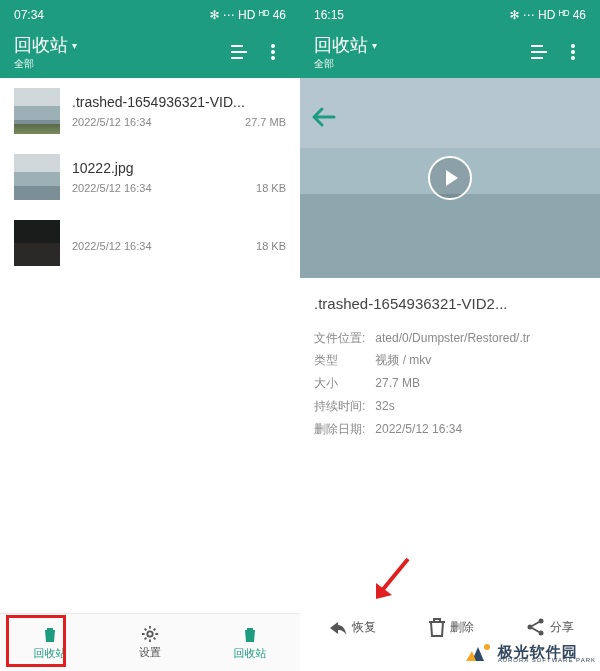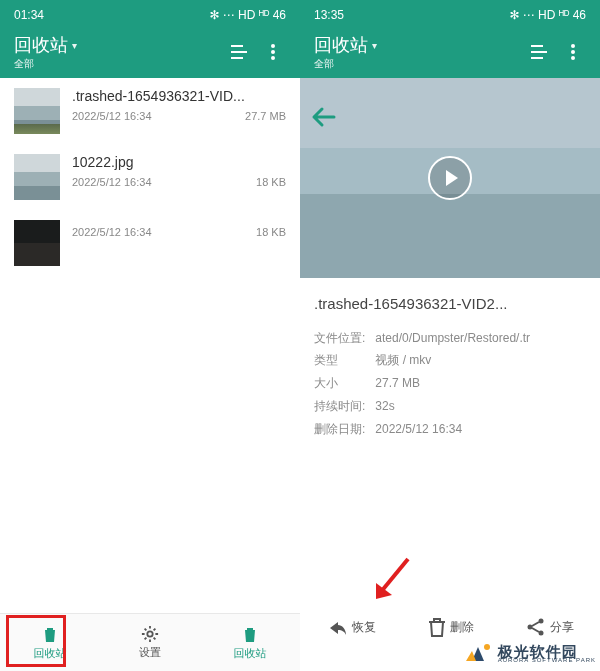--- a/index.html
+++ b/index.html
@@ -9,21 +9,21 @@
   .status-bar { height: 30px; background: #1e9c80; color: #fff; display: flex; align-items: center; justify-content: space-between; padding: 0 14px; font-size: 12px; font-weight: 500; }
   .status-right { display: flex; gap: 6px; align-items: center; }
   .header { background: #1e9c80; color: #fff; height: 48px; display: flex; align-items: center; padding: 0 10px 4px 14px; }
   .header-title { font-size: 18px; font-weight: 500; }
   .header-sub { font-size: 10px; opacity: .9; margin-top: 0px; }
   .title-col { display: flex; flex-direction: column; align-items: flex-start; }
   .chev { margin-left: 4px; font-size: 10px; opacity: .9; }
   .header-spacer { flex: 1; }
   .header-icon { width: 34px; display: flex; align-items: center; justify-content: center; }
   .list { flex: 1; overflow: hidden; }
-  .item { display: flex; align-items: flex-start; padding: 10px 14px; gap: 12px; border-bottom: 0px solid #eee; }
+  .item { display: flex; align-items: center; padding: 10px 14px; gap: 12px; border-bottom: 0px solid #eee; }
   .thumb { width: 46px; height: 46px; background: #9aa; flex-shrink: 0; position: relative; overflow: hidden; }
   .fname { font-size: 14px; color: #333; white-space: nowrap; text-overflow: ellipsis; overflow: hidden; }
   .fmeta { display: flex; justify-content: space-between; margin-top: 6px; font-size: 11px; color: #888; }
   .info { flex: 1; min-width: 0; }
   .bottom-nav { display: flex; border-top: 1px solid #e8e8e8; height: 58px; background: #fafafa; }
   .nav-item { flex: 1; display: flex; flex-direction: column; align-items: center; justify-content: center; gap: 2px; font-size: 11px; color: #555; }
   .nav-item.active { color: #1e9c80; }
   .red-box { position: absolute; border: 3px solid #e02020; pointer-events: none; }
   
   .video-area { height: 200px; background: linear-gradient(#b6c6cf 0 35%, #a5bcc5 35% 58%, #8ea7af 58% 100%); display: flex; align-items: center; justify-content: center; position: relative; }
@@ -45,21 +45,21 @@
   .thumb.dark { background: linear-gradient(#1a1c1c 0 50%, #2b2927 50% 100%); }
   .thumb .grass { position: absolute; bottom: 0; left: 0; right: 0; height: 10px; background: linear-gradient(#5a6a4b,#798a5c); }
 </style>
 </head>
 <body>
 
 <div class="container">
 
   <div class="phone">
     <div class="status-bar">
-      <span>01:34</span>
+      <span>07:34</span>
       <span class="status-right">✻ ⋯ HD ᴴᴰ 46</span>
     </div>
     <div class="header">
       <div class="title-col">
         <div style="display:flex;align-items:center">
           <span class="header-title">回收站</span>
           <span class="chev">▾</span>
         </div>
         <span class="header-sub">全部</span>
       </div>
@@ -129,21 +129,21 @@
             <path d="M5 6h10l-1 12H6z M7 4h6v2H7z" fill="#1e9c80"></path>
           </svg>
         <span>回收站</span>
       </div>
     </div>
     <div class="red-box" style="left:6px;bottom:4px;width:60px;height:52px"></div>
   </div>
 
   <div class="phone">
     <div class="status-bar">
-      <span>13:35</span>
+      <span>16:15</span>
       <span class="status-right">✻ ⋯ HD ᴴᴰ 46</span>
     </div>
     <div class="header">
       <div class="title-col">
         <div style="display:flex;align-items:center">
           <span class="header-title">回收站</span>
           <span class="chev">▾</span>
         </div>
         <span class="header-sub">全部</span>
       </div>

